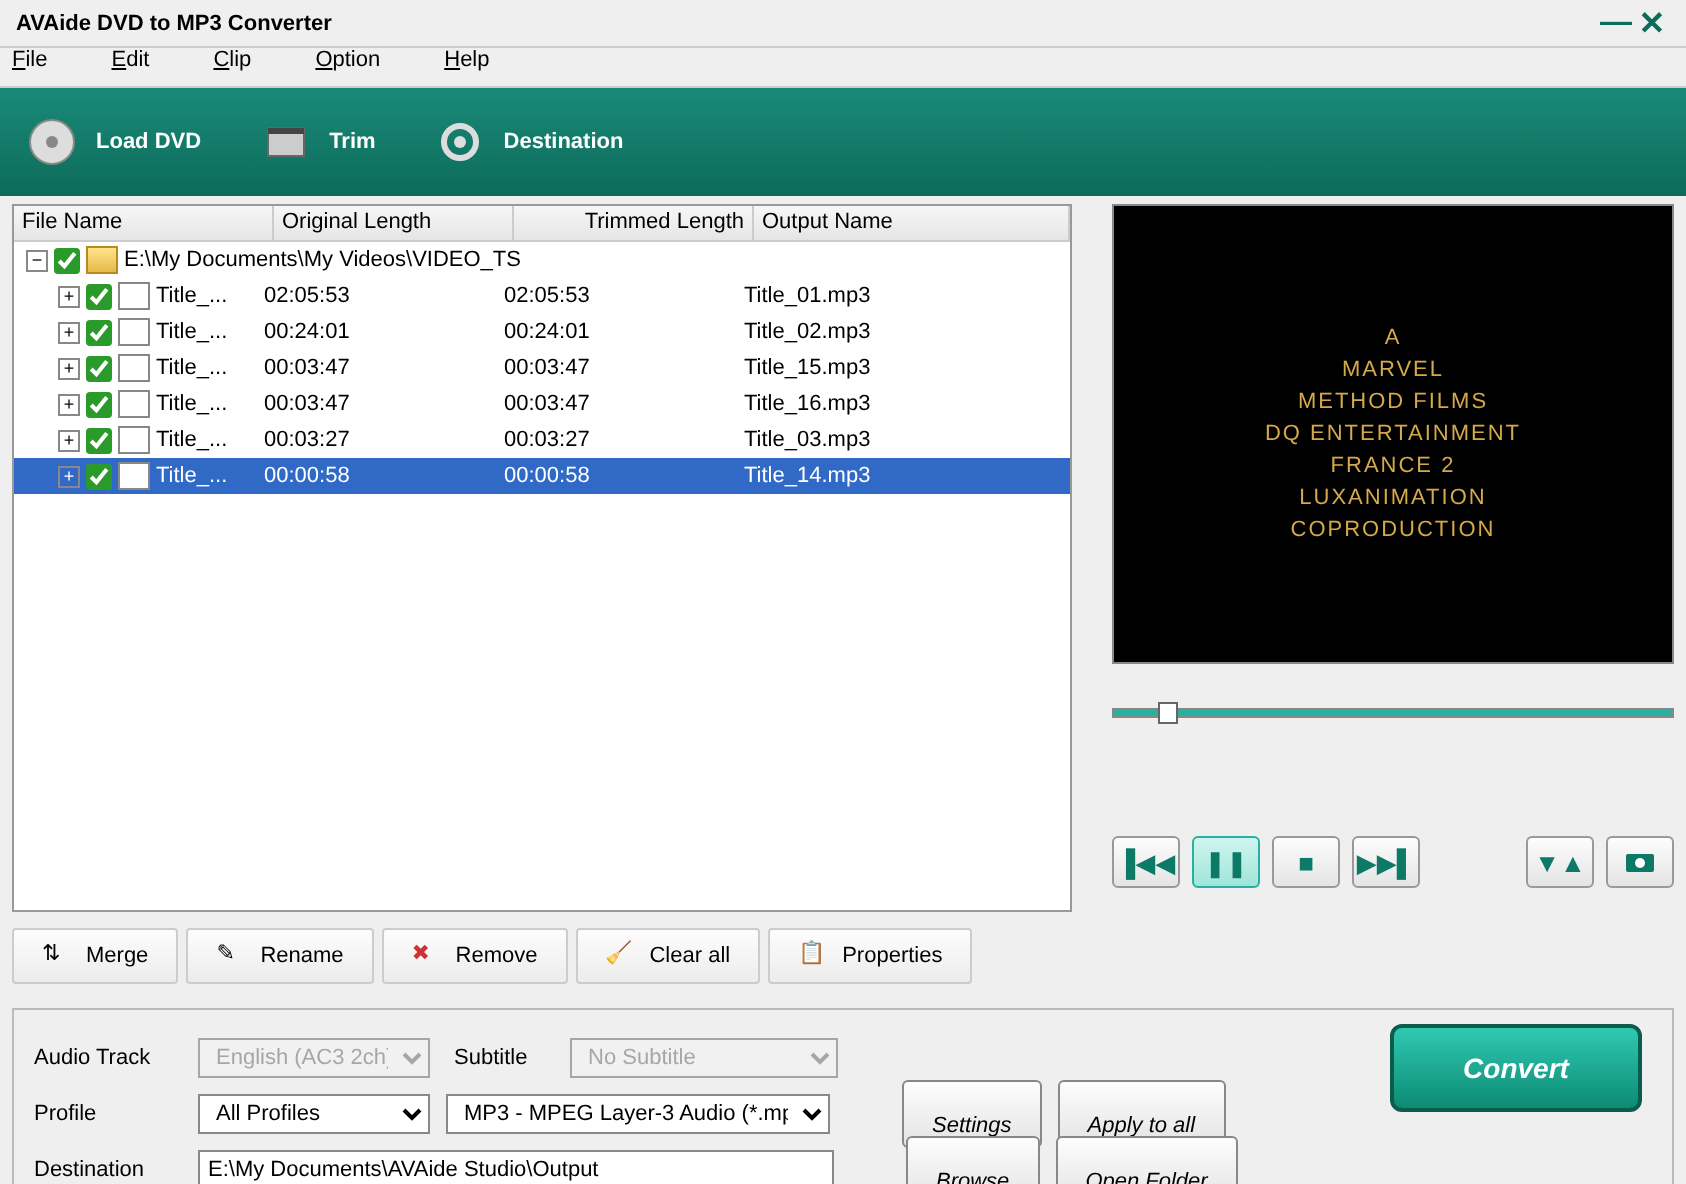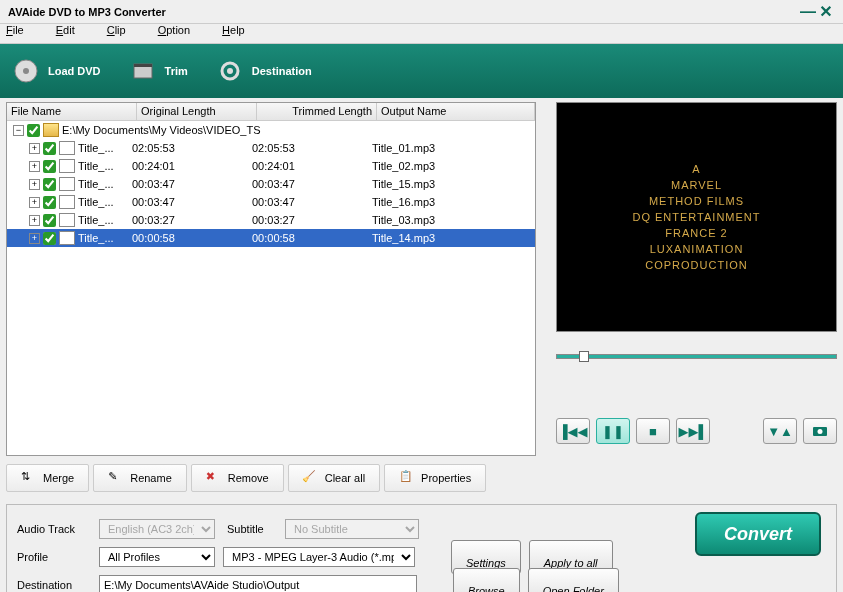--- a/index.html
+++ b/index.html
@@ -40,21 +40,21 @@
 .actionbar { display: flex; height: 40px; align-items: center; background: #efefef; padding: 0 6px; gap: 4px; }
 .actionbar .abtn { display: flex; align-items: center; gap: 6px; padding: 5px 14px; border: 1px solid #ccc; background: linear-gradient(#fdfdfd,#ececec); border-radius: 2px; cursor: pointer; }
 .actionbar .aicon { width: 16px; height: 16px; }
 .actionbar .sep { flex: 1; }
 .bottompanel { margin: 6px; padding: 10px; border: 1px solid #bbb; background: #efefef; height: 120px; }
 .formrow { display: flex; align-items: center; height: 28px; gap: 8px; }
 .formrow .lbl { width: 74px; }
 .formrow select, .formrow input[type=text] { height: 20px; border: 1px solid #888; background: #fff; padding: 0 4px; }
 .formrow select[disabled], .formrow input[disabled] { color: #888; background: #f3f3f3; }
 .smallbtn { height: 22px; padding: 16px 14px; border: 1px solid #888; background: linear-gradient(#fdfdfd,#e4e4e4); border-radius: 3px; cursor: pointer; font-style: italic; }
-.convertbtn { position: absolute; right: 22px; bottom: 36px; width: 126px; height: 44px; background: linear-gradient(#2fc9b2,#0d8a74); border: 2px solid #0a5c4d; border-radius: 6px; color: #fff; font-size: 18px; font-weight: bold; display: flex; align-items: center; justify-content: center; cursor: pointer; font-style: italic; }
+.convertbtn { position: absolute; right: 22px; bottom: 36px; width: 126px; height: 44px; background: linear-gradient(#2fc9b2,#0d8a74); border: 2px solid #0a5c4d; border-radius: 6px; color: #fff; font-size: 14px; font-weight: bold; display: flex; align-items: center; justify-content: center; cursor: pointer; font-style: italic; }
 .folder-open { background: linear-gradient(#ffe48a,#e6b84a); border: 1px solid #b88a20; width: 16px; height: 12px; }
 .fileicon { background: #fff; border: 1px solid #888; width: 12px; height: 14px; position: relative; }
 </style>
 </head>
 <body>
 
 <div class="titlebar">
   <span class="title">AVAide DVD to MP3 Converter</span>
   <span class="winbtn">—</span>
   <span class="winbtn">✕</span>

